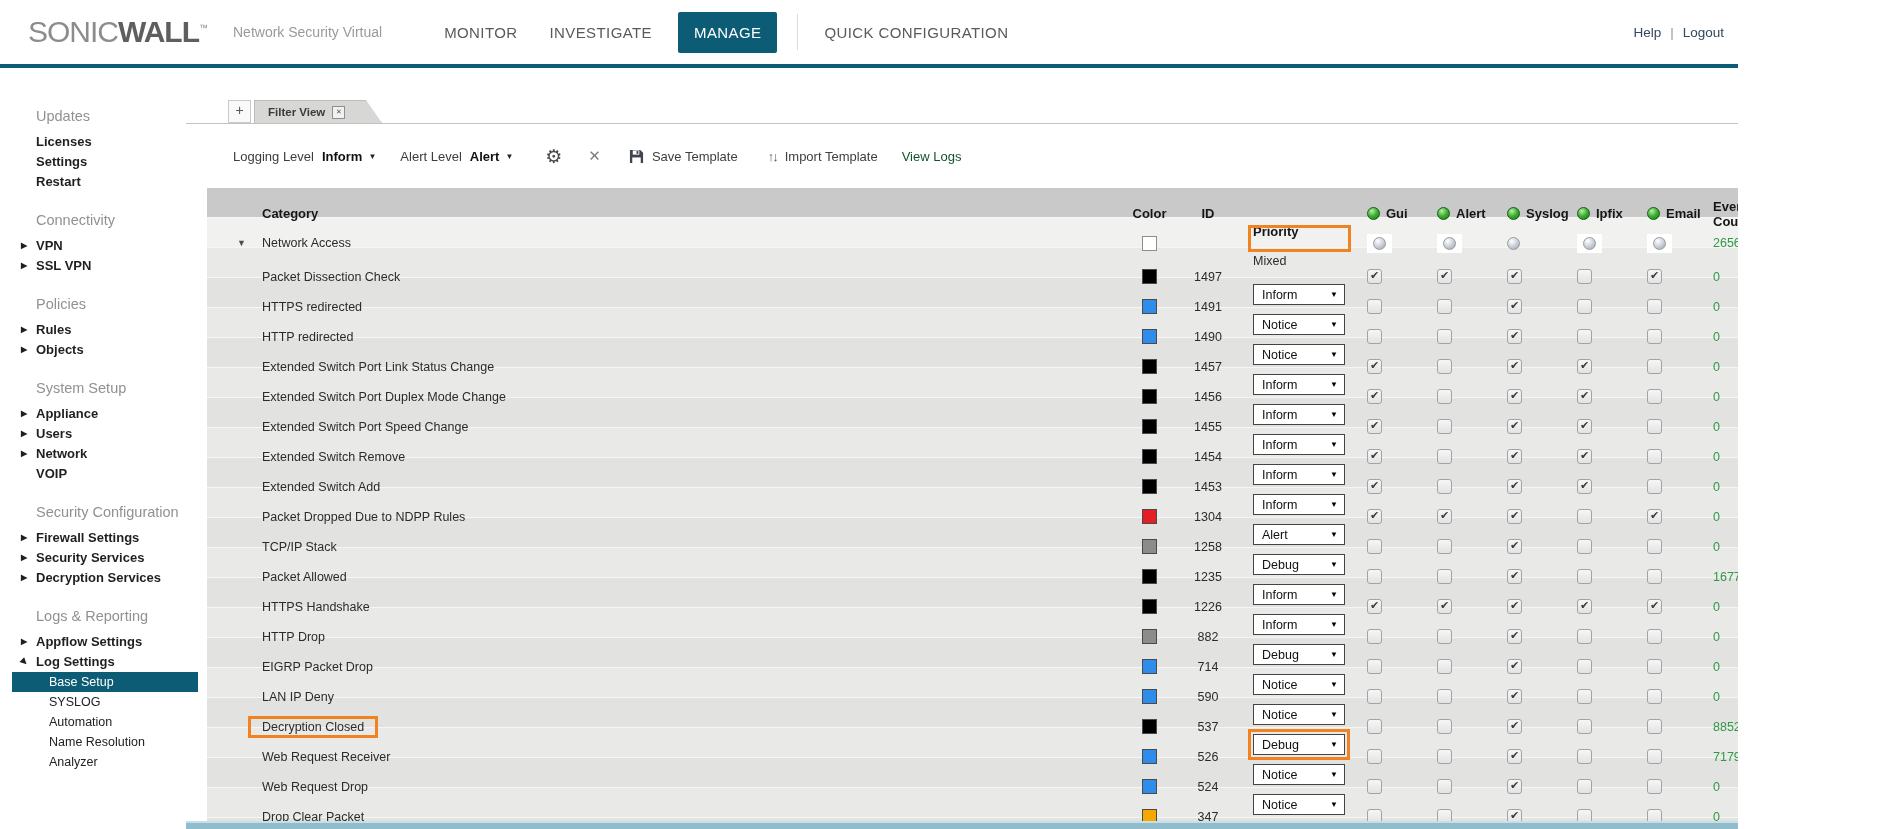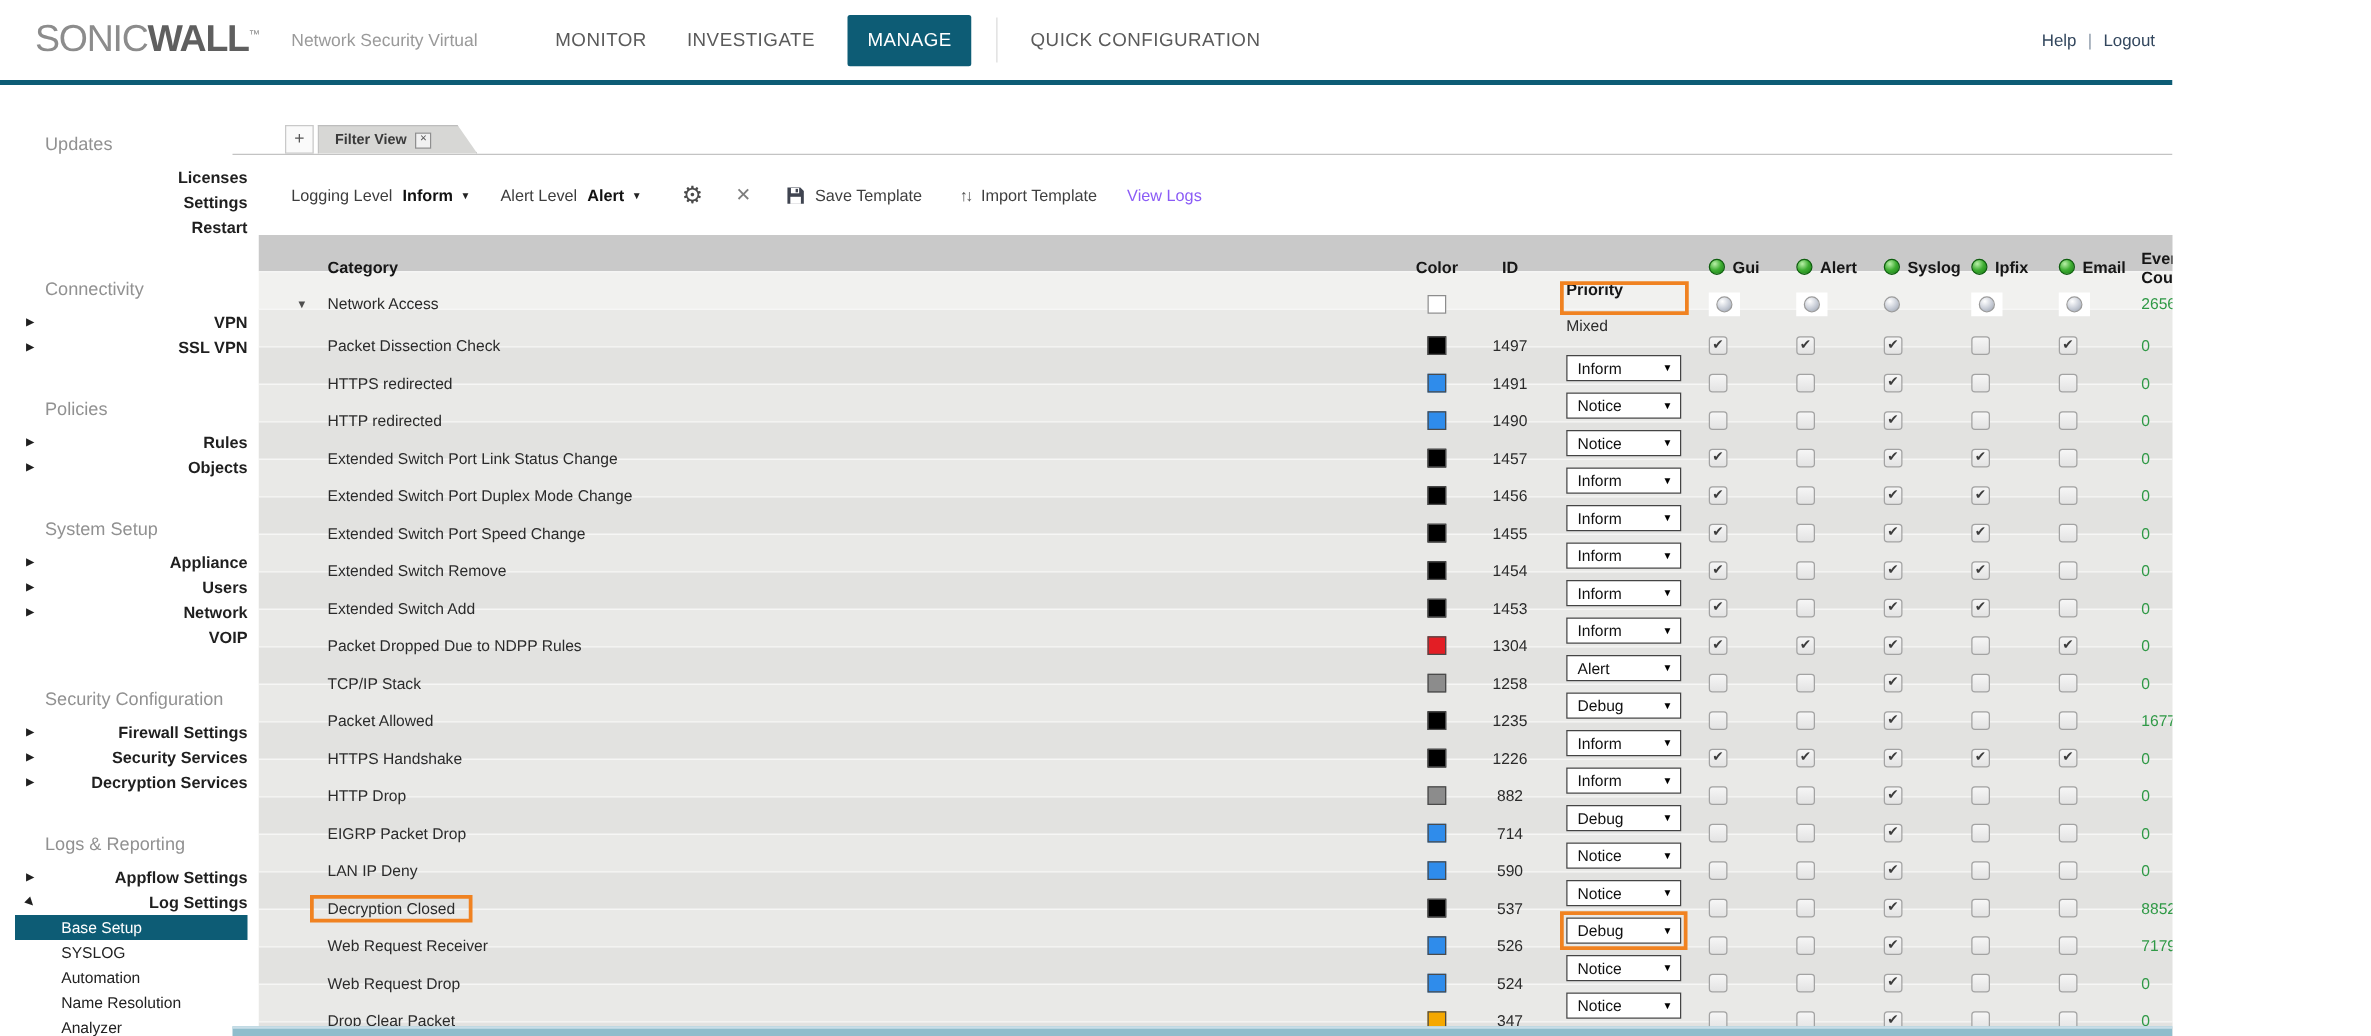--- a/index.html
+++ b/index.html
@@ -24,25 +24,25 @@
   
   .modebar{position:absolute;top:68px;left:0;right:0;height:30px;background:#fff;}
   .popup-ic{position:absolute;left:1377px;top:4px;width:18px;height:16px;}
   .modetxt{position:absolute;right:10px;top:6px;font-size:13px;white-space:nowrap;}
   .modetxt .mlbl{font-weight:700;color:#1b3a57;}
   .modetxt .mval{color:#333;margin-left:6px;}
   .modetxt .marr{font-size:9px;color:#333;margin-left:5px;}
 
   
   .sidebar{position:absolute;top:92px;left:12px;width:186px;bottom:0;background:#fff;}
-  .side-sec{margin-top:32px;}
+  .side-sec{margin-top:20px;}
   .side-sec:first-child{margin-top:16px;}
   .side-title{height:20px;margin-bottom:4px;padding-left:24px;font-size:14.5px;color:#919191;}
   .side-item{height:20px;line-height:20px;padding-left:24px;position:relative;
-             font-size:13px;font-weight:700;color:#1f1f1f;cursor:default;white-space:nowrap;text-align:right;}
+             font-size:13px;font-weight:700;color:#1f1f1f;cursor:default;white-space:nowrap;}
   .tri{position:absolute;left:9px;top:0;font-size:8px;color:#1f1f1f;display:inline-block;}
   .tri.open{transform:rotate(45deg);}
   .side-child{height:20px;line-height:20px;padding-left:37px;font-size:12.5px;color:#222;cursor:default;}
   .side-child.active{background:#0d5c75;color:#fff;}
 
   
   .tabstrip{position:absolute;top:100px;left:186px;right:0;height:23px;border-bottom:1px solid #c3c3c3;}
   .tab-add{position:absolute;left:42px;top:0;width:21px;height:21px;border:1px solid #c9c9c9;background:#fafafa;
            text-align:center;line-height:19px;font-size:14px;color:#555;}
   .tab{position:absolute;left:68px;top:0;height:23px;width:128px;background:#d7d7d5;
@@ -58,21 +58,21 @@
            padding-left:47px;font-size:13px;color:#3d3d3d;}
   .tb-lbl{margin-right:8px;}
   .tb-val{font-weight:700;color:#111;}
   .tb-arr{font-size:8px;color:#222;margin-left:6px;}
   .tb-group{display:flex;align-items:center;}
   .ic-gear{margin-left:32px;font-family:"DejaVu Sans",sans-serif;font-size:19px;color:#4a4a4a;}
   .ic-x{margin-left:26px;font-family:"DejaVu Sans",sans-serif;font-size:15px;color:#7e7e7e;}
   .ic-save{margin-left:28px;display:flex;align-items:center;}
   .ic-import{margin-left:30px;font-size:13px;color:#555;letter-spacing:-2px;font-weight:700;}
   .tb-txt{margin-left:8px;color:#3f3f3f;}
-  .tb-link{margin-left:24px;color:#8b5cf6;}
+  .tb-link{margin-left:24px;color:#14532d;}
 
   
   .table{position:absolute;left:207px;top:188px;width:1655px;}
   .grid{display:grid;grid-template-columns:915px 55px 62px 120px 70px 70px 70px 70px 66px 84px 1fr;}
   .thead{height:29px;background:#c9c9c9;font-size:13px;font-weight:700;color:#161616;}
   .thead>div{display:flex;align-items:center;position:relative;}
   .trow{height:29px;font-size:12.5px;color:#2b2b2b;border-top:1px solid #f6f6f5;}
   .trow>div{display:flex;align-items:center;position:relative;}
   .bg-group{background:#f1f1ef;}
   .bg-a{background:#e9e9e7;}

